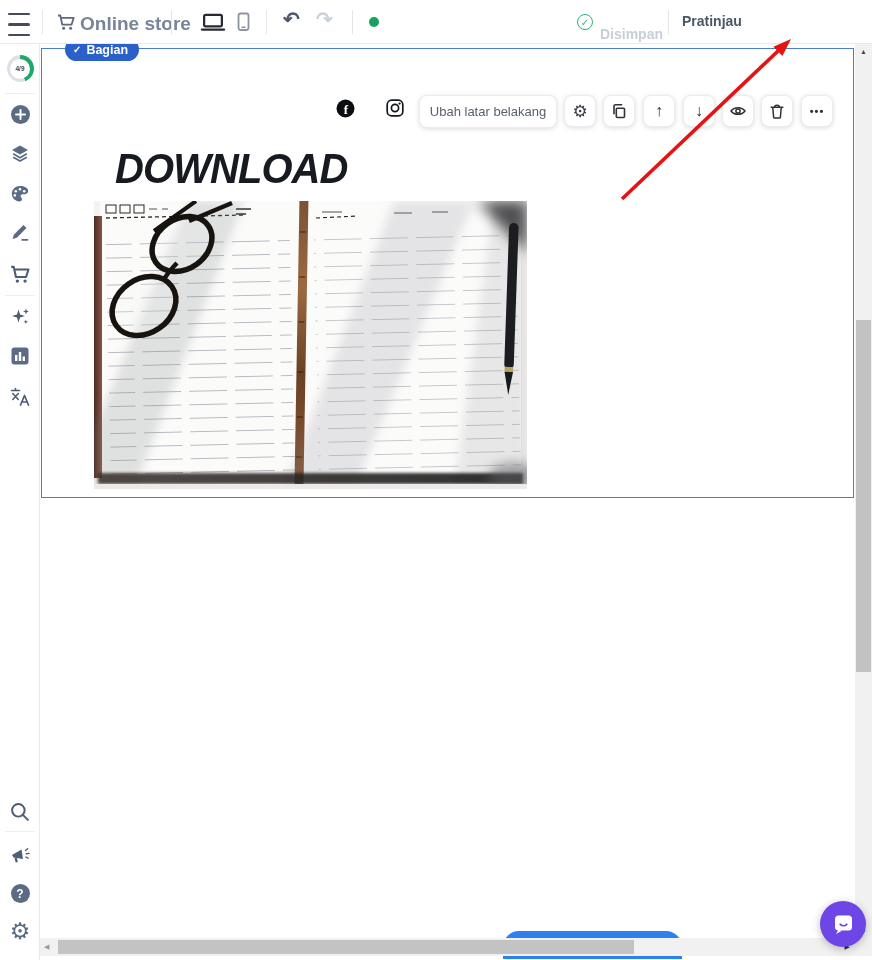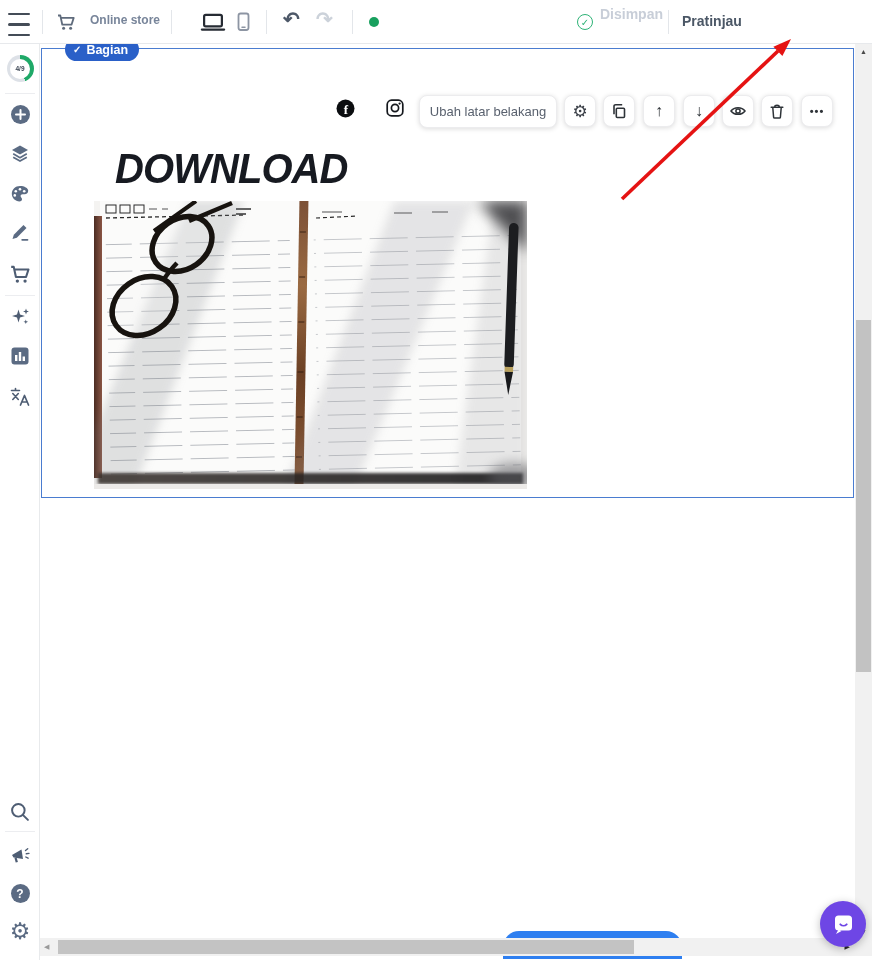--- a/index.html
+++ b/index.html
@@ -3,21 +3,21 @@
 <meta charset="utf-8">
 <style>
   * { margin:0; padding:0; box-sizing:border-box; }
   html,body { width:872px; height:960px; background:#fff; font-family:"Liberation Sans",sans-serif; overflow:hidden; position:relative; }
 
   
   .topbar { position:absolute; left:0; top:0; width:872px; height:44px; background:#fff; border-bottom:1px solid #e7e9ec; z-index:30; }
   .tb-abs { position:absolute; display:flex; align-items:center; justify-content:center; }
   .tb-divider { position:absolute; top:10px; width:1px; height:24px; background:#e3e6ea; }
   .hamburger span { display:block; width:22px; height:2.4px; background:#444c57; border-radius:2px; margin:4px 0; }
-  .store-label { color:#78859a; font-size:12px; font-weight:700;margin-left:10px; }
+  .store-label { color:#78859a; font-size:19px; font-weight:700; }
   .undo-glyph { font-size:20px; font-weight:700; color:#4d5868; }
   .redo-glyph { font-size:20px; font-weight:700; color:#ccd2da; }
   .green-dot { width:10px; height:10px; border-radius:50%; background:#18a05e; }
   .check-circle { width:16px; height:16px; border:1.6px solid #2eb377; border-radius:50%; color:#2eb377; font-size:10px; display:flex; align-items:center; justify-content:center; }
   .saved-label { color:#c8ced8; font-size:14px; font-weight:700; margin-left:7px; }
   .preview-label { color:#4b5766; font-size:14px; font-weight:700; }
   .publish-btn { position:absolute; left:754px; top:0; width:118px; height:44px; background:#6d2fe0; color:#fff; font-size:13.5px; font-weight:700; display:flex; align-items:center; justify-content:center; border:none; cursor:pointer; }
 
   
   .sidebar { position:absolute; left:0; top:44px; width:40px; height:916px; background:#fff; border-right:1px solid #e8eaec; z-index:25; }
@@ -96,21 +96,21 @@
       </svg>
   </div>
   <div class="tb-divider" style="left:266px;"></div>
 
   <div class="tb-abs undo-glyph" style="left:283px; top:7px;">↶</div>
   <div class="tb-abs redo-glyph" style="left:316px; top:7px;">↷</div>
   <div class="tb-divider" style="left:352px;"></div>
   <div class="tb-abs green-dot" style="left:369px; top:17px;"></div>
 
   <div class="tb-abs check-circle" style="left:577px; top:14px;">✓</div>
-  <div class="tb-abs saved-label" style="left:593px; top:6px;">Disimpan</div>
+  <div class="tb-abs saved-label" style="left:593px; top:26px;">Disimpan</div>
   <div class="tb-divider" style="left:668px;"></div>
   <div class="tb-abs preview-label" style="left:682px; top:13px;">Pratinjau</div>
 </header>
 
 <nav class="sidebar">
   <div class="sb-abs" style="top:11px;">
     <div class="ring">
       <div class="ring-inner">4/9</div>
     </div>
   </div>

